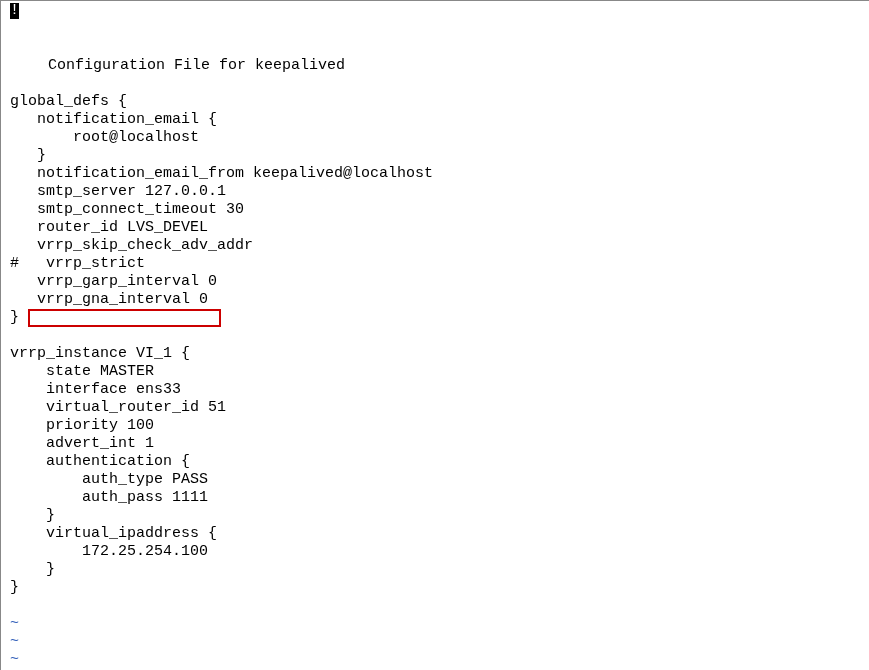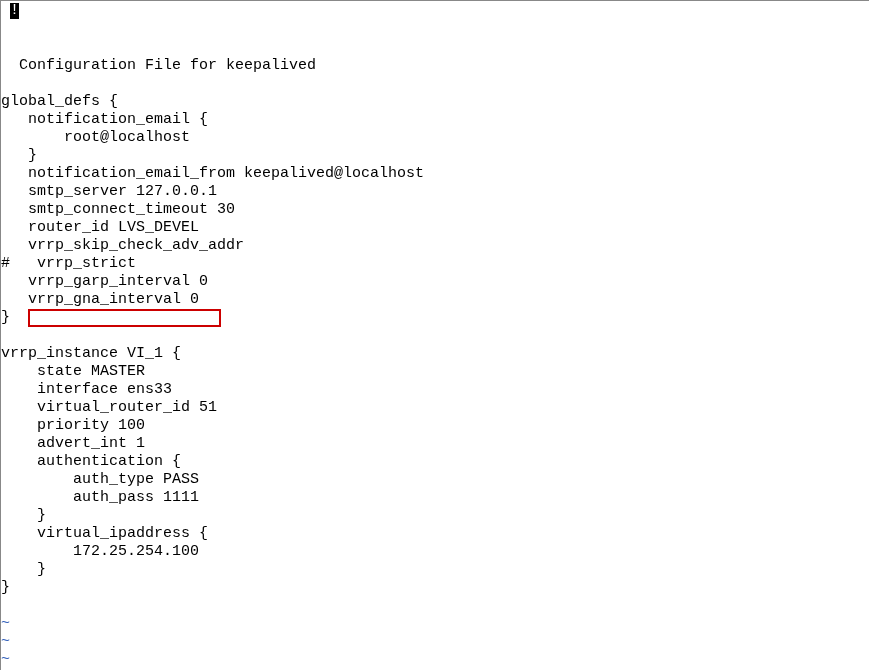--- a/index.html
+++ b/index.html
@@ -19,36 +19,38 @@
       overflow: hidden;
       border-top: 1px solid #888;
       border-left: 1px solid #888;
     }
     .editor {
       white-space: pre;
       padding: 2px 0 0 0;
     }
     .line {
       height: 18px;
+      padding-left: 9px;
       position: relative;
     }
     .cursor {
       position: absolute;
       left: 9px;
       top: 2px;
       width: 9px;
       height: 16px;
       background: #000000;
       color: #ffffff;
       display: inline-flex;
       align-items: center;
       justify-content: center;
     }
     .first-line {
-      padding-left: 9px;
+      padding-left: 22px;
+      margin-left: 16px;
     }
     .highlight-box {
       position: absolute;
       left: 27px;
       top: 308px;
       width: 193px;
       height: 18px;
       border: 2px solid #cc0000;
       pointer-events: none;
     }

